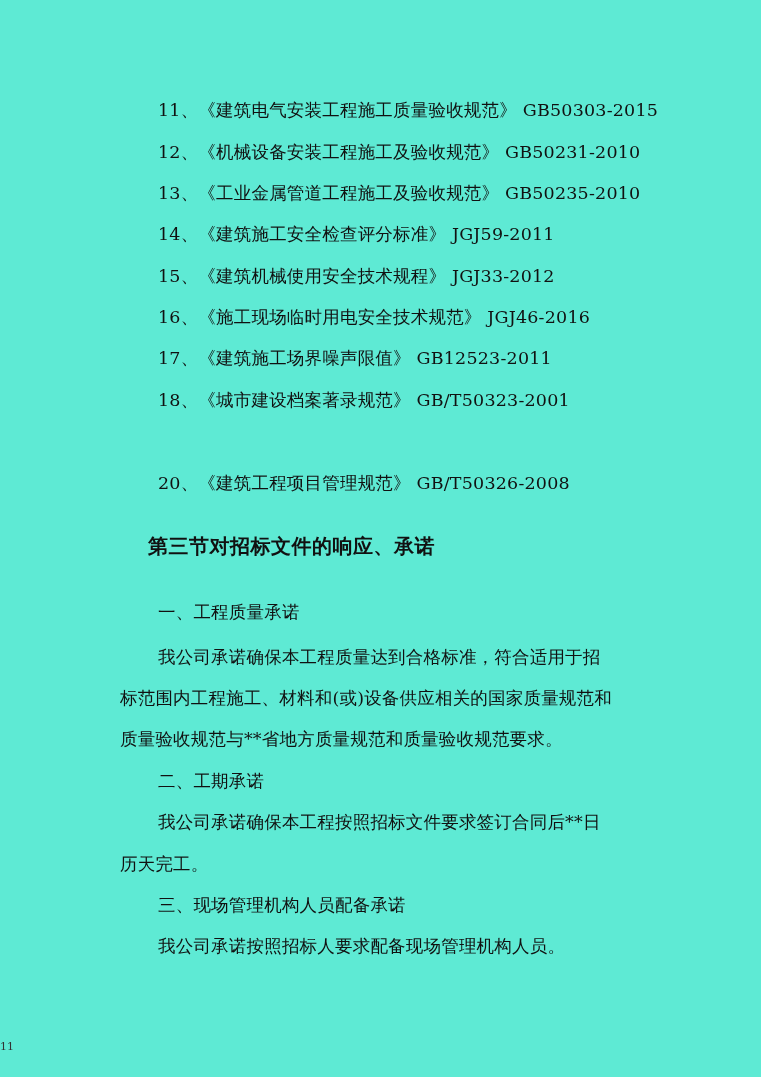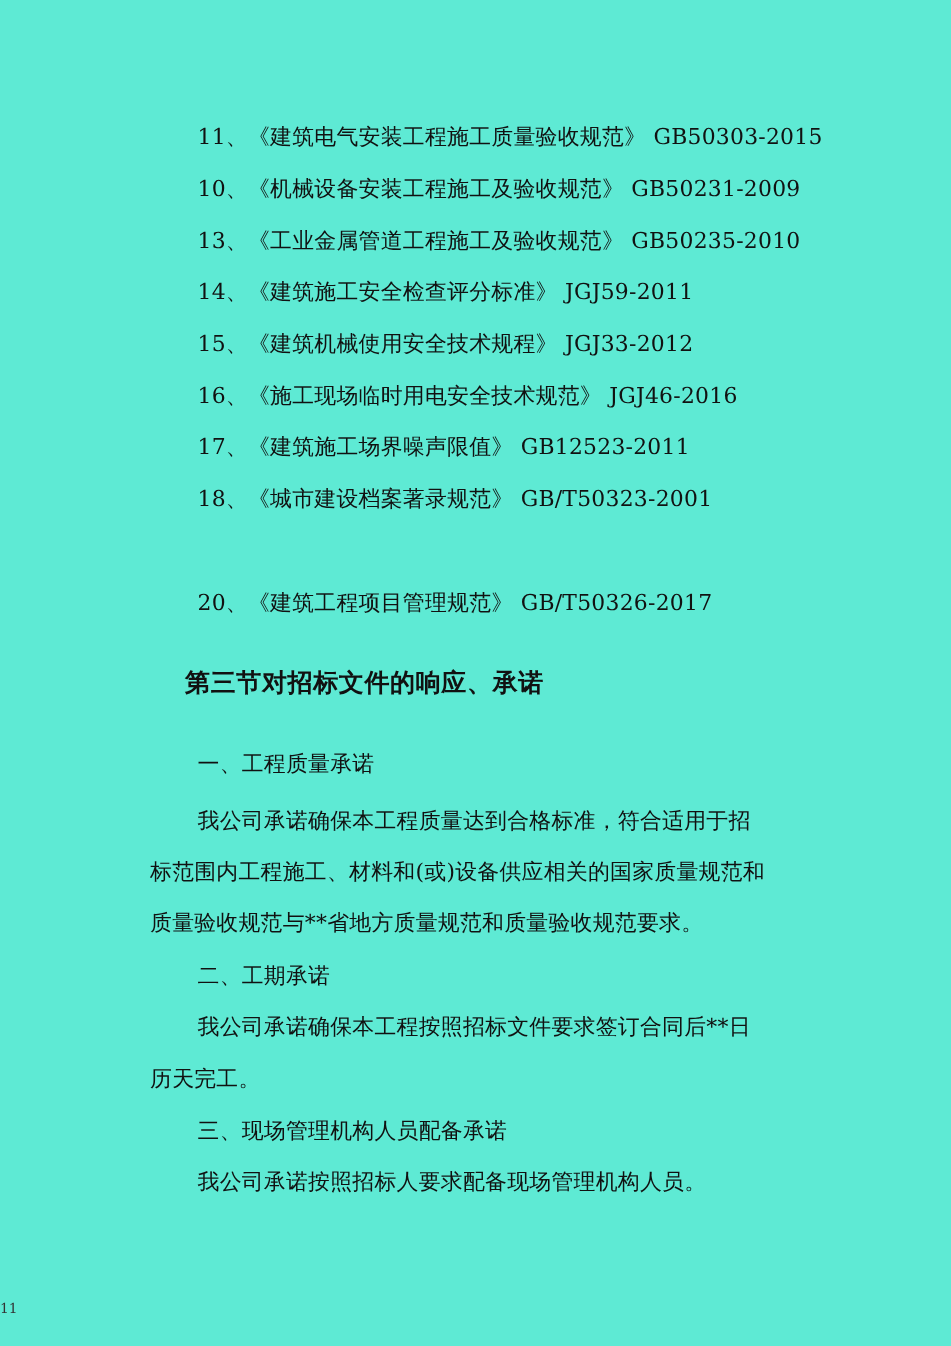--- a/index.html
+++ b/index.html
@@ -25,28 +25,28 @@
       position: absolute; left: 0; width: 761px; top: 1040px; text-align: left;
       font-size: 11px; line-height: 14px; color: #333;
     }
   </style>
 </head>
 <body>
 
 <div class="page">
 
   <div class="line ref" style="top:98px;">11、《建筑电气安装工程施工质量验收规范》 GB50303-2015</div>
-  <div class="line ref" style="top:140px;">10、《机械设备安装工程施工及验收规范》 GB50231-2009</div>
+  <div class="line ref" style="top:140px;">12、《机械设备安装工程施工及验收规范》 GB50231-2010</div>
   <div class="line ref" style="top:181px;">13、《工业金属管道工程施工及验收规范》 GB50235-2010</div>
   <div class="line ref" style="top:222px;">14、《建筑施工安全检查评分标准》 JGJ59-2011</div>
   <div class="line ref" style="top:264px;">15、《建筑机械使用安全技术规程》 JGJ33-2012</div>
   <div class="line ref" style="top:305px;">16、《施工现场临时用电安全技术规范》 JGJ46-2016</div>
   <div class="line ref" style="top:346px;">17、《建筑施工场界噪声限值》 GB12523-2011</div>
   <div class="line ref" style="top:388px;">18、《城市建设档案著录规范》 GB/T50323-2001</div>
-  <div class="line ref" style="top:471px;">20、《建筑工程项目管理规范》 GB/T50326-2017</div>
+  <div class="line ref" style="top:471px;">20、《建筑工程项目管理规范》 GB/T50326-2008</div>
 
   <div class="line heading" style="top:532px;">第三节对招标文件的响应、承诺</div>
 
   <div class="line sub" style="top:600px;">一、工程质量承诺</div>
   <div class="line para-cont" style="top:686px;">标范围内工程施工、材料和(或)设备供应相关的国家质量规范和</div>
   <div class="line para-first" style="top:645px;">我公司承诺确保本工程质量达到合格标准，符合适用于招</div>
   <div class="line para-cont" style="top:727px;">质量验收规范与**省地方质量规范和质量验收规范要求。</div>
 
   <div class="line sub" style="top:769px;">二、工期承诺</div>
   <div class="line para-first" style="top:810px;">我公司承诺确保本工程按照招标文件要求签订合同后**日</div>

